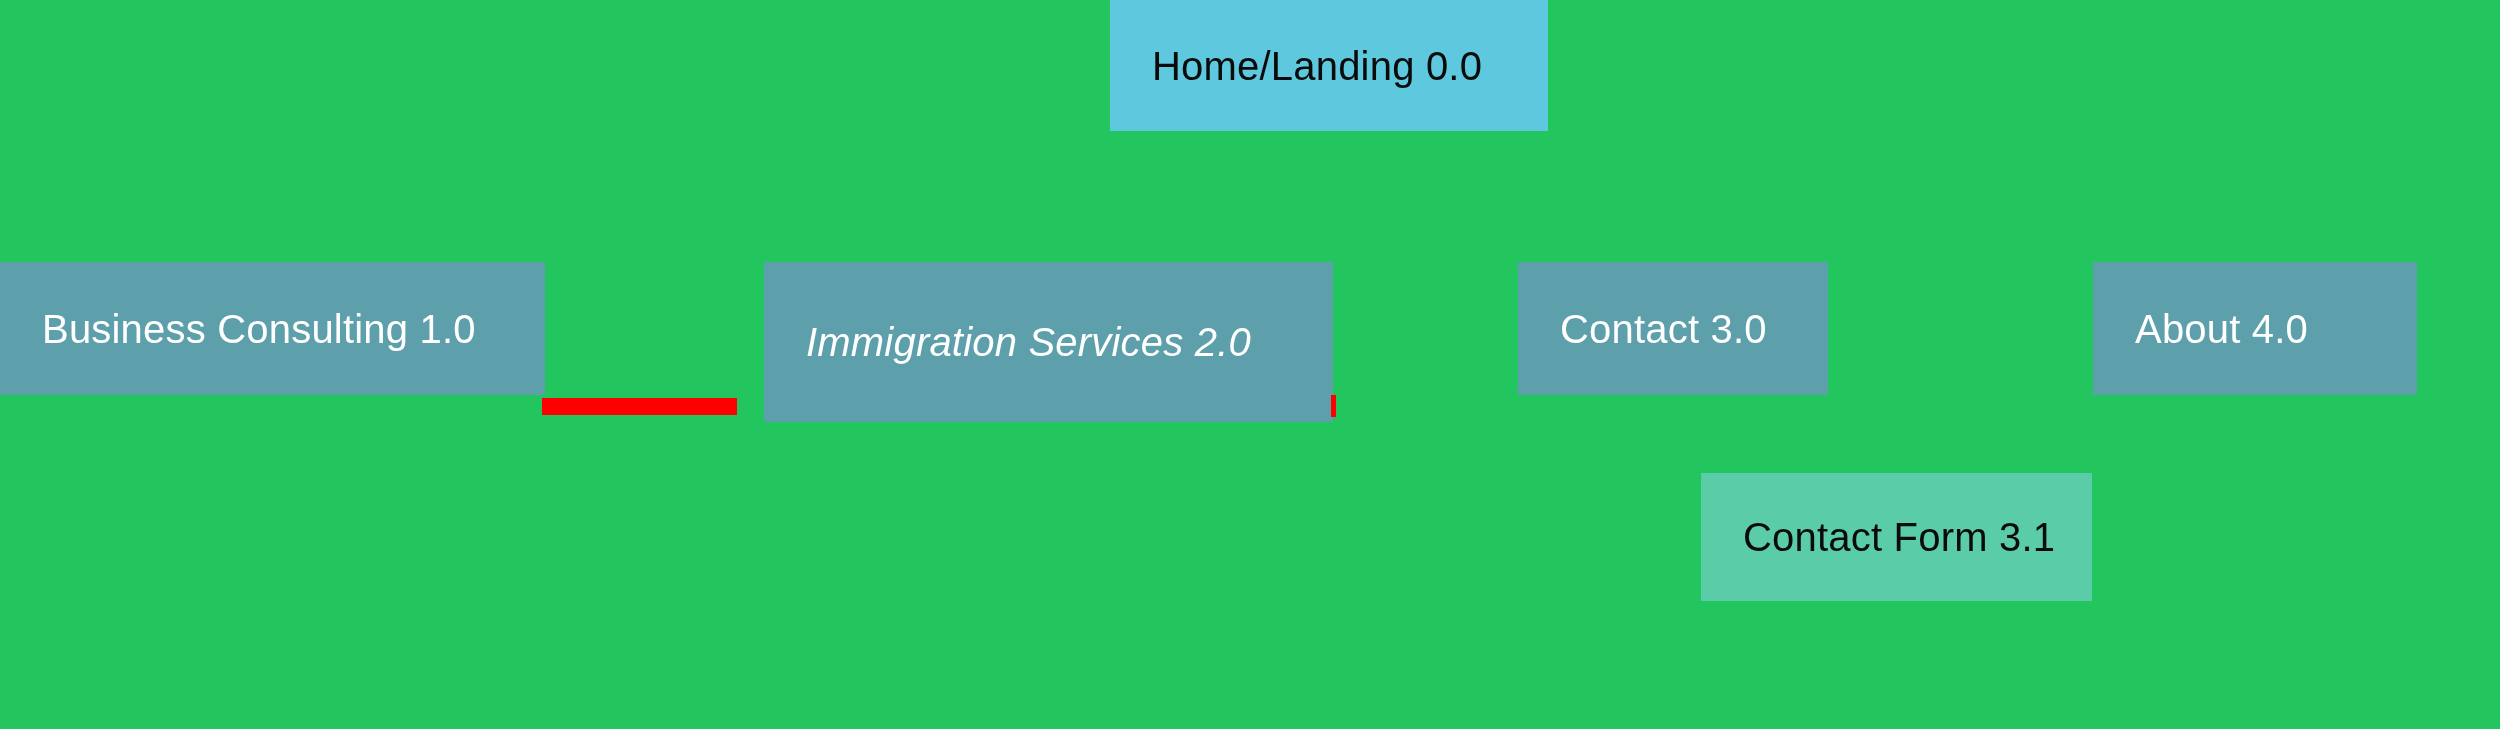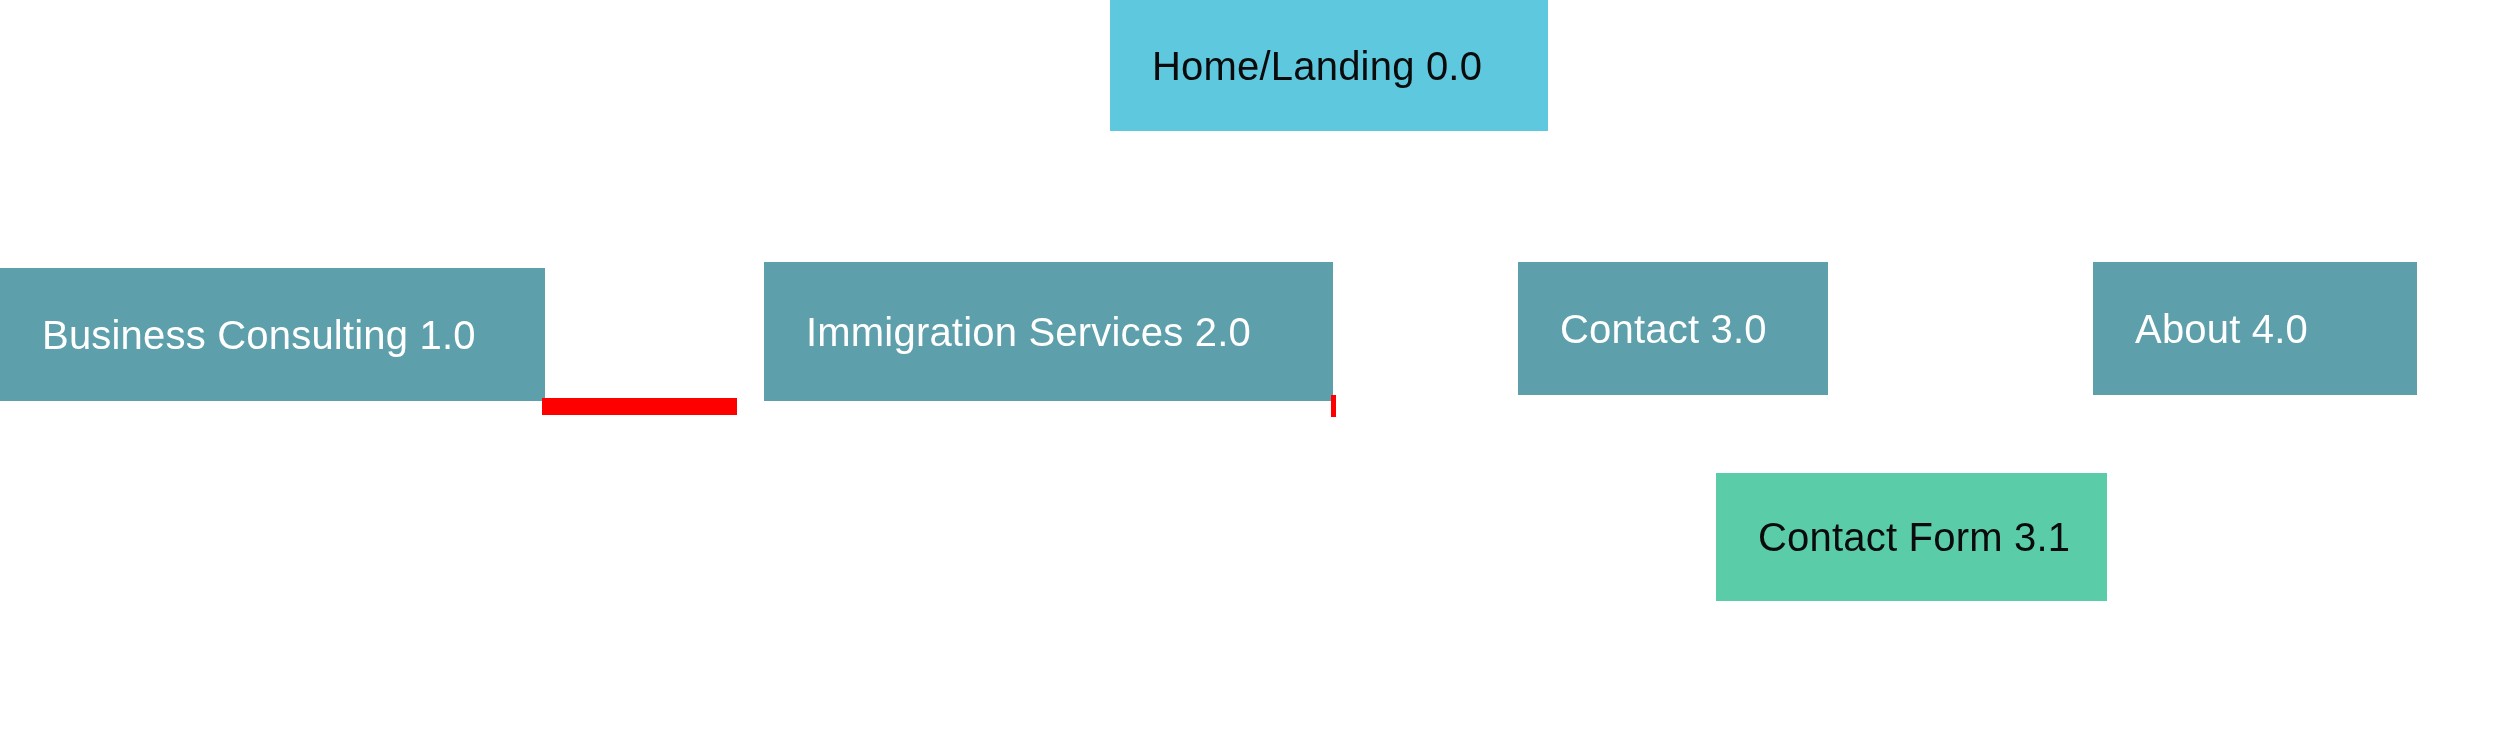--- a/index.html
+++ b/index.html
@@ -32,48 +32,47 @@
     background: #5DC8DE;
     color: #0b0b0b;
   }
   .node.level1 {
     background: #5D9FAA;
     color: #ffffff;
   }
   .node.level2 {
     background: #5ACCA8;
     color: #0b0b0b;
-    margin-left: 15px;
   }
   .node-label {
     display: block;
   }
   .edge {
     position: absolute;
     background: #FF0000;
   }
   .edge.h {
     height: 17px;
   }
   .edge.v {
     width: 5px;
   }
 </style>
 </head>
 <body>
 
-<div id="canvas" style="background: #ffffff;">
+<div id="canvas" style="background: #22c55e;">
   <div id="nodes-layer">
       <div class="node root" style="left: 1110px; top: 0px; width: 438px; height: 131px; background: rgb(93, 200, 222); color: rgb(11, 11, 11);">
         <span class="node-label">Home/Landing 0.0</span>
       </div>
-      <div class="node level1" style="left: 0px; top: 268px; width: 545px; height: 133px; background: rgb(93, 159, 170); color: rgb(255, 255, 255);">
+      <div class="node level1" style="left: 0px; top: 262px; width: 545px; height: 133px; background: rgb(93, 159, 170); color: rgb(255, 255, 255);">
         <span class="node-label">Business Consulting 1.0</span>
       </div>
-      <div class="node level1" style="left: 764px; top: 262px; width: 569px; height: 139px; background: rgb(93, 159, 170); color: rgb(255, 255, 255);">
+      <div class="node level1" style="left: 764px; top: 262px; width: 569px; height: 160px; background: rgb(93, 159, 170); color: rgb(255, 255, 255); font-style: italic;">
         <span class="node-label">Immigration Services 2.0</span>
       </div>
       <div class="node level1" style="left: 1518px; top: 262px; width: 310px; height: 133px; background: rgb(93, 159, 170); color: rgb(255, 255, 255);">
         <span class="node-label">Contact 3.0</span>
       </div>
       <div class="node level1" style="left: 2093px; top: 262px; width: 324px; height: 133px; background: rgb(93, 159, 170); color: rgb(255, 255, 255); align-items: center;">
         <span class="node-label">About 4.0</span>
       </div>
       <div class="node level2" style="left: 1701px; top: 473px; width: 391px; height: 128px; background: rgb(90, 204, 168); color: rgb(11, 11, 11);">
         <span class="node-label">Contact Form 3.1</span>

